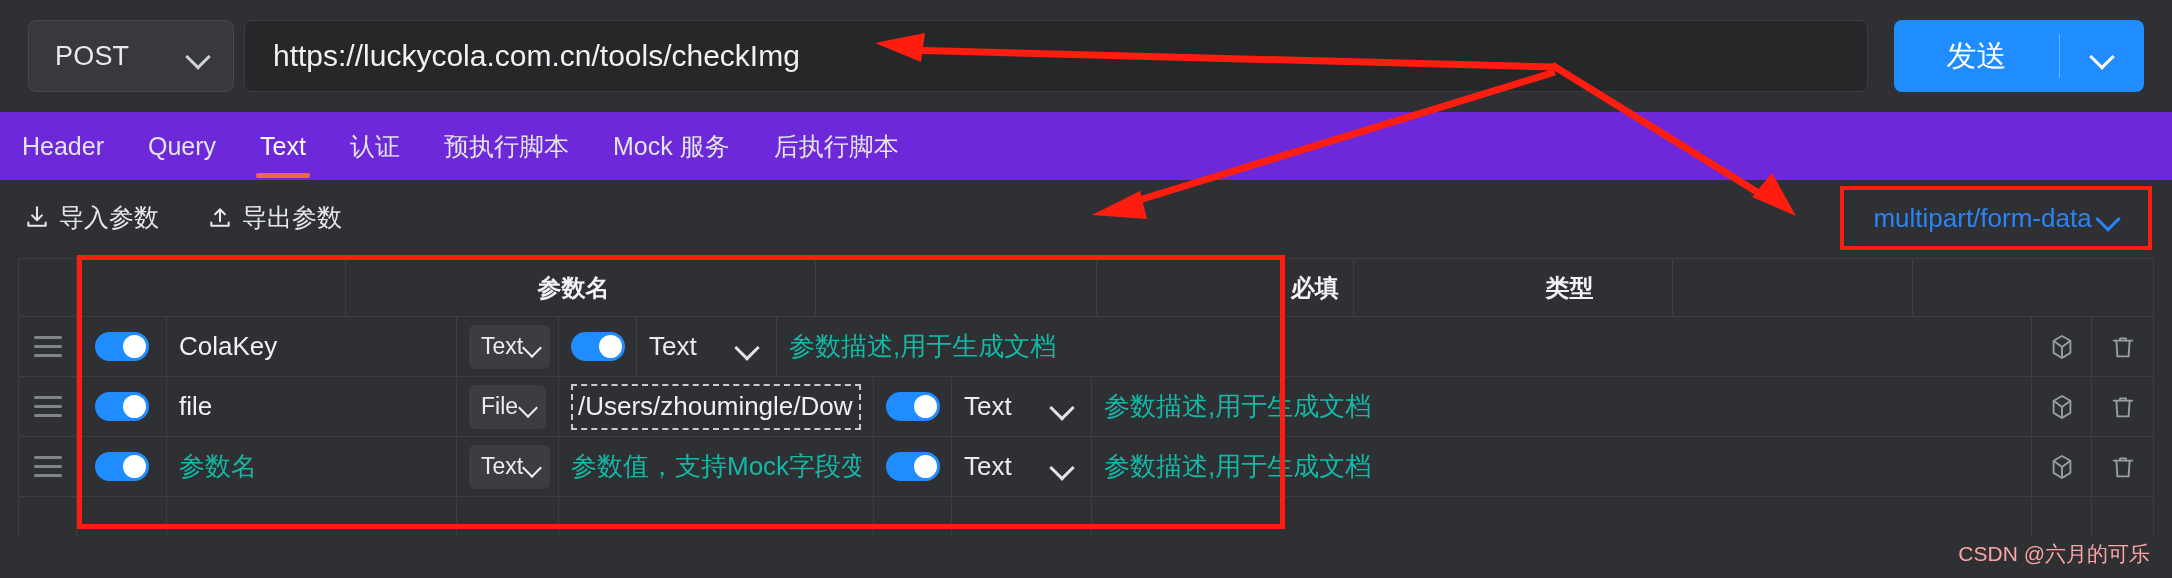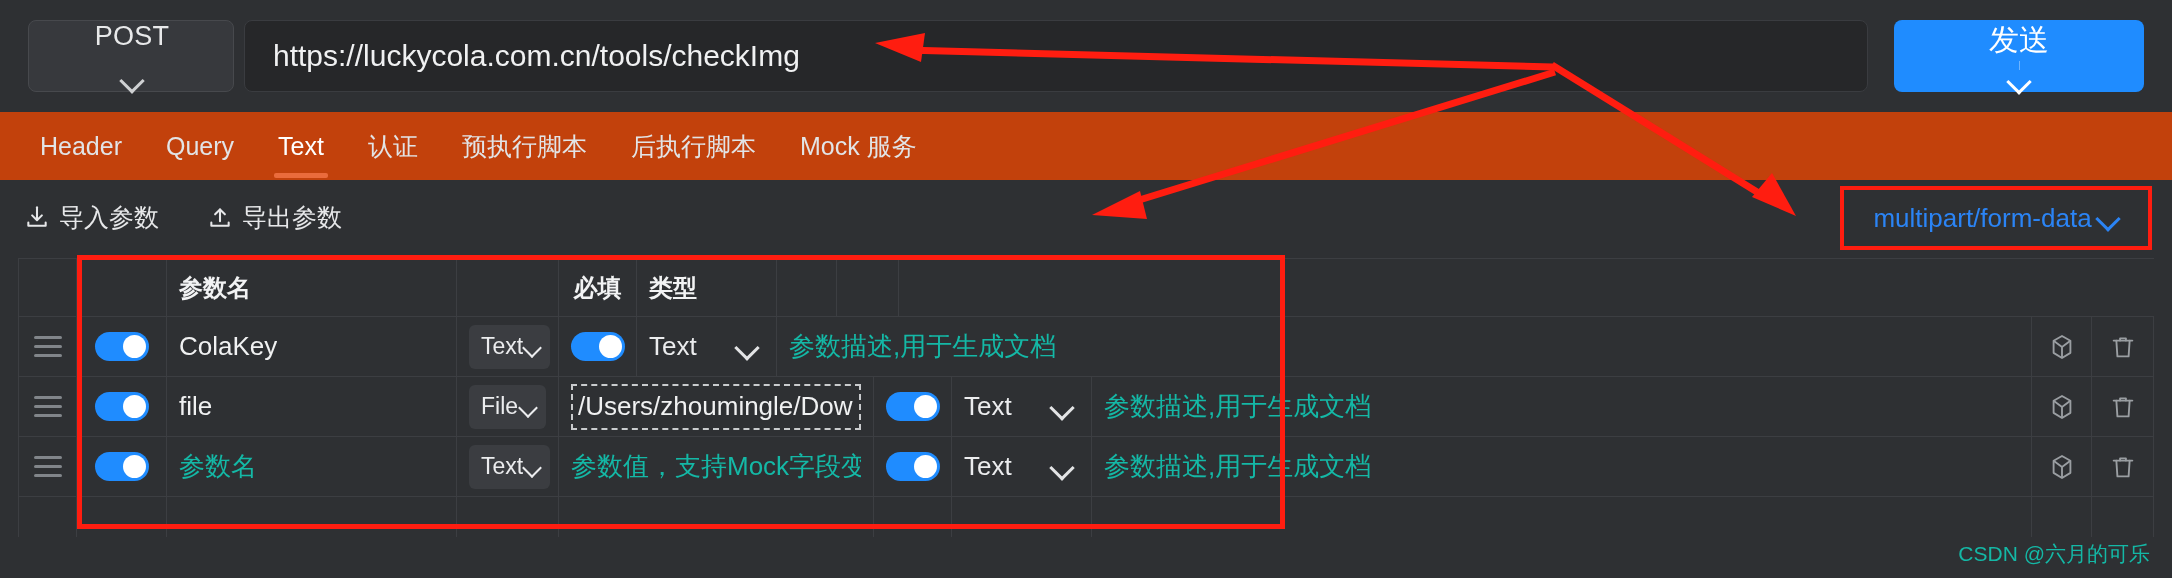--- a/index.html
+++ b/index.html
@@ -30,21 +30,20 @@
   .method-select {
     width: 206px; height: 72px;
     background: #37393d;
     border: 1px solid #47494d;
     border-radius: 8px;
     display: flex;
     align-items: center;
     justify-content: space-between;
     padding: 0 24px 0 26px;
     flex-shrink: 0;
-    flex-direction: column;
   }
   .method-select .label {
     color: #e8e9ea;
     font-size: 27px;
     letter-spacing: .2px;
   }
   .chev {
     display: inline-block;
     width: 22px; height: 22px;
     position: relative;
@@ -79,21 +78,20 @@
     overflow: hidden;
   }
   .send-group {
     margin-left: 26px;
     width: 250px; height: 72px;
     background: #1f8cff;
     border-radius: 8px;
     display: flex;
     align-items: center;
     flex-shrink: 0;
-    flex-direction: column;
   }
   .send-btn {
     flex: 1;
     height: 100%;
     display: flex;
     align-items: center;
     justify-content: center;
     color: #ffffff;
     font-size: 30px;
   }
@@ -109,22 +107,21 @@
     color: #ffffff;
   }
 
   
   .tabbar {
     position: absolute;
     left: 0; top: 112px;
     width: 2172px; height: 68px;
     display: flex;
     align-items: center;
-    padding-left: 18px;
-    background: #c2410c;
+    background: #6d28d9;
   }
   .tab {
     position: relative;
     height: 68px;
     display: flex;
     align-items: center;
     padding: 0 22px;
     color: #e2e4e6;
     font-size: 25px;
     white-space: nowrap;
@@ -185,20 +182,21 @@
     left: 18px; top: 258px;
     width: 2136px;
     border-top: 1px solid #3c3e42;
     border-left: 1px solid #3c3e42;
   }
   .trow {
     display: flex;
     align-items: stretch;
     border-bottom: 1px solid #3c3e42;
     height: 60px;
+    justify-content: space-between;
   }
   .trow.head { height: 58px; }
   .trow.tail { height: 40px; border-bottom: none; }
   .cell {
     border-right: 1px solid #3c3e42;
     display: flex;
     align-items: center;
     padding: 0 12px;
     min-width: 0;
   }
@@ -293,21 +291,21 @@
     position: absolute;
     left: 77px; top: 255px;
     width: 1208px; height: 274px;
     border: 5px solid #ff1d10;
   }
 
   
   .watermark {
     position: absolute;
     right: 22px; bottom: 10px;
-    color: #14b8a6;
+    color: #fca5a5;
     font-size: 21px;
   }
 </style>
 </head>
 <body>
 
 <div class="app">
 
   <div class="topbar">
 
@@ -339,24 +337,24 @@
     <div class="tab active">
         <span>Text</span>
       </div>
     <div class="tab">
         <span>认证</span>
       </div>
     <div class="tab">
         <span>预执行脚本</span>
       </div>
     <div class="tab">
+        <span>Mock 服务</span>
+      </div>
+    <div class="tab">
         <span>后执行脚本</span>
-      </div>
-    <div class="tab">
-        <span>Mock 服务</span>
       </div>
   </div>
 
   <div class="io-row">
     <div class="io-btn">
       <svg class="io-icon" viewBox="0 0 24 24" fill="none" stroke="#e6e7e9" stroke-width="1.9" stroke-linecap="round" stroke-linejoin="round">
         <path d="M12 3 v11"></path>
           <path d="M7.5 10.5 L12 15 L16.5 10.5"></path>
           <path d="M4 17 v3 h16 v-3"></path>
       </svg>

